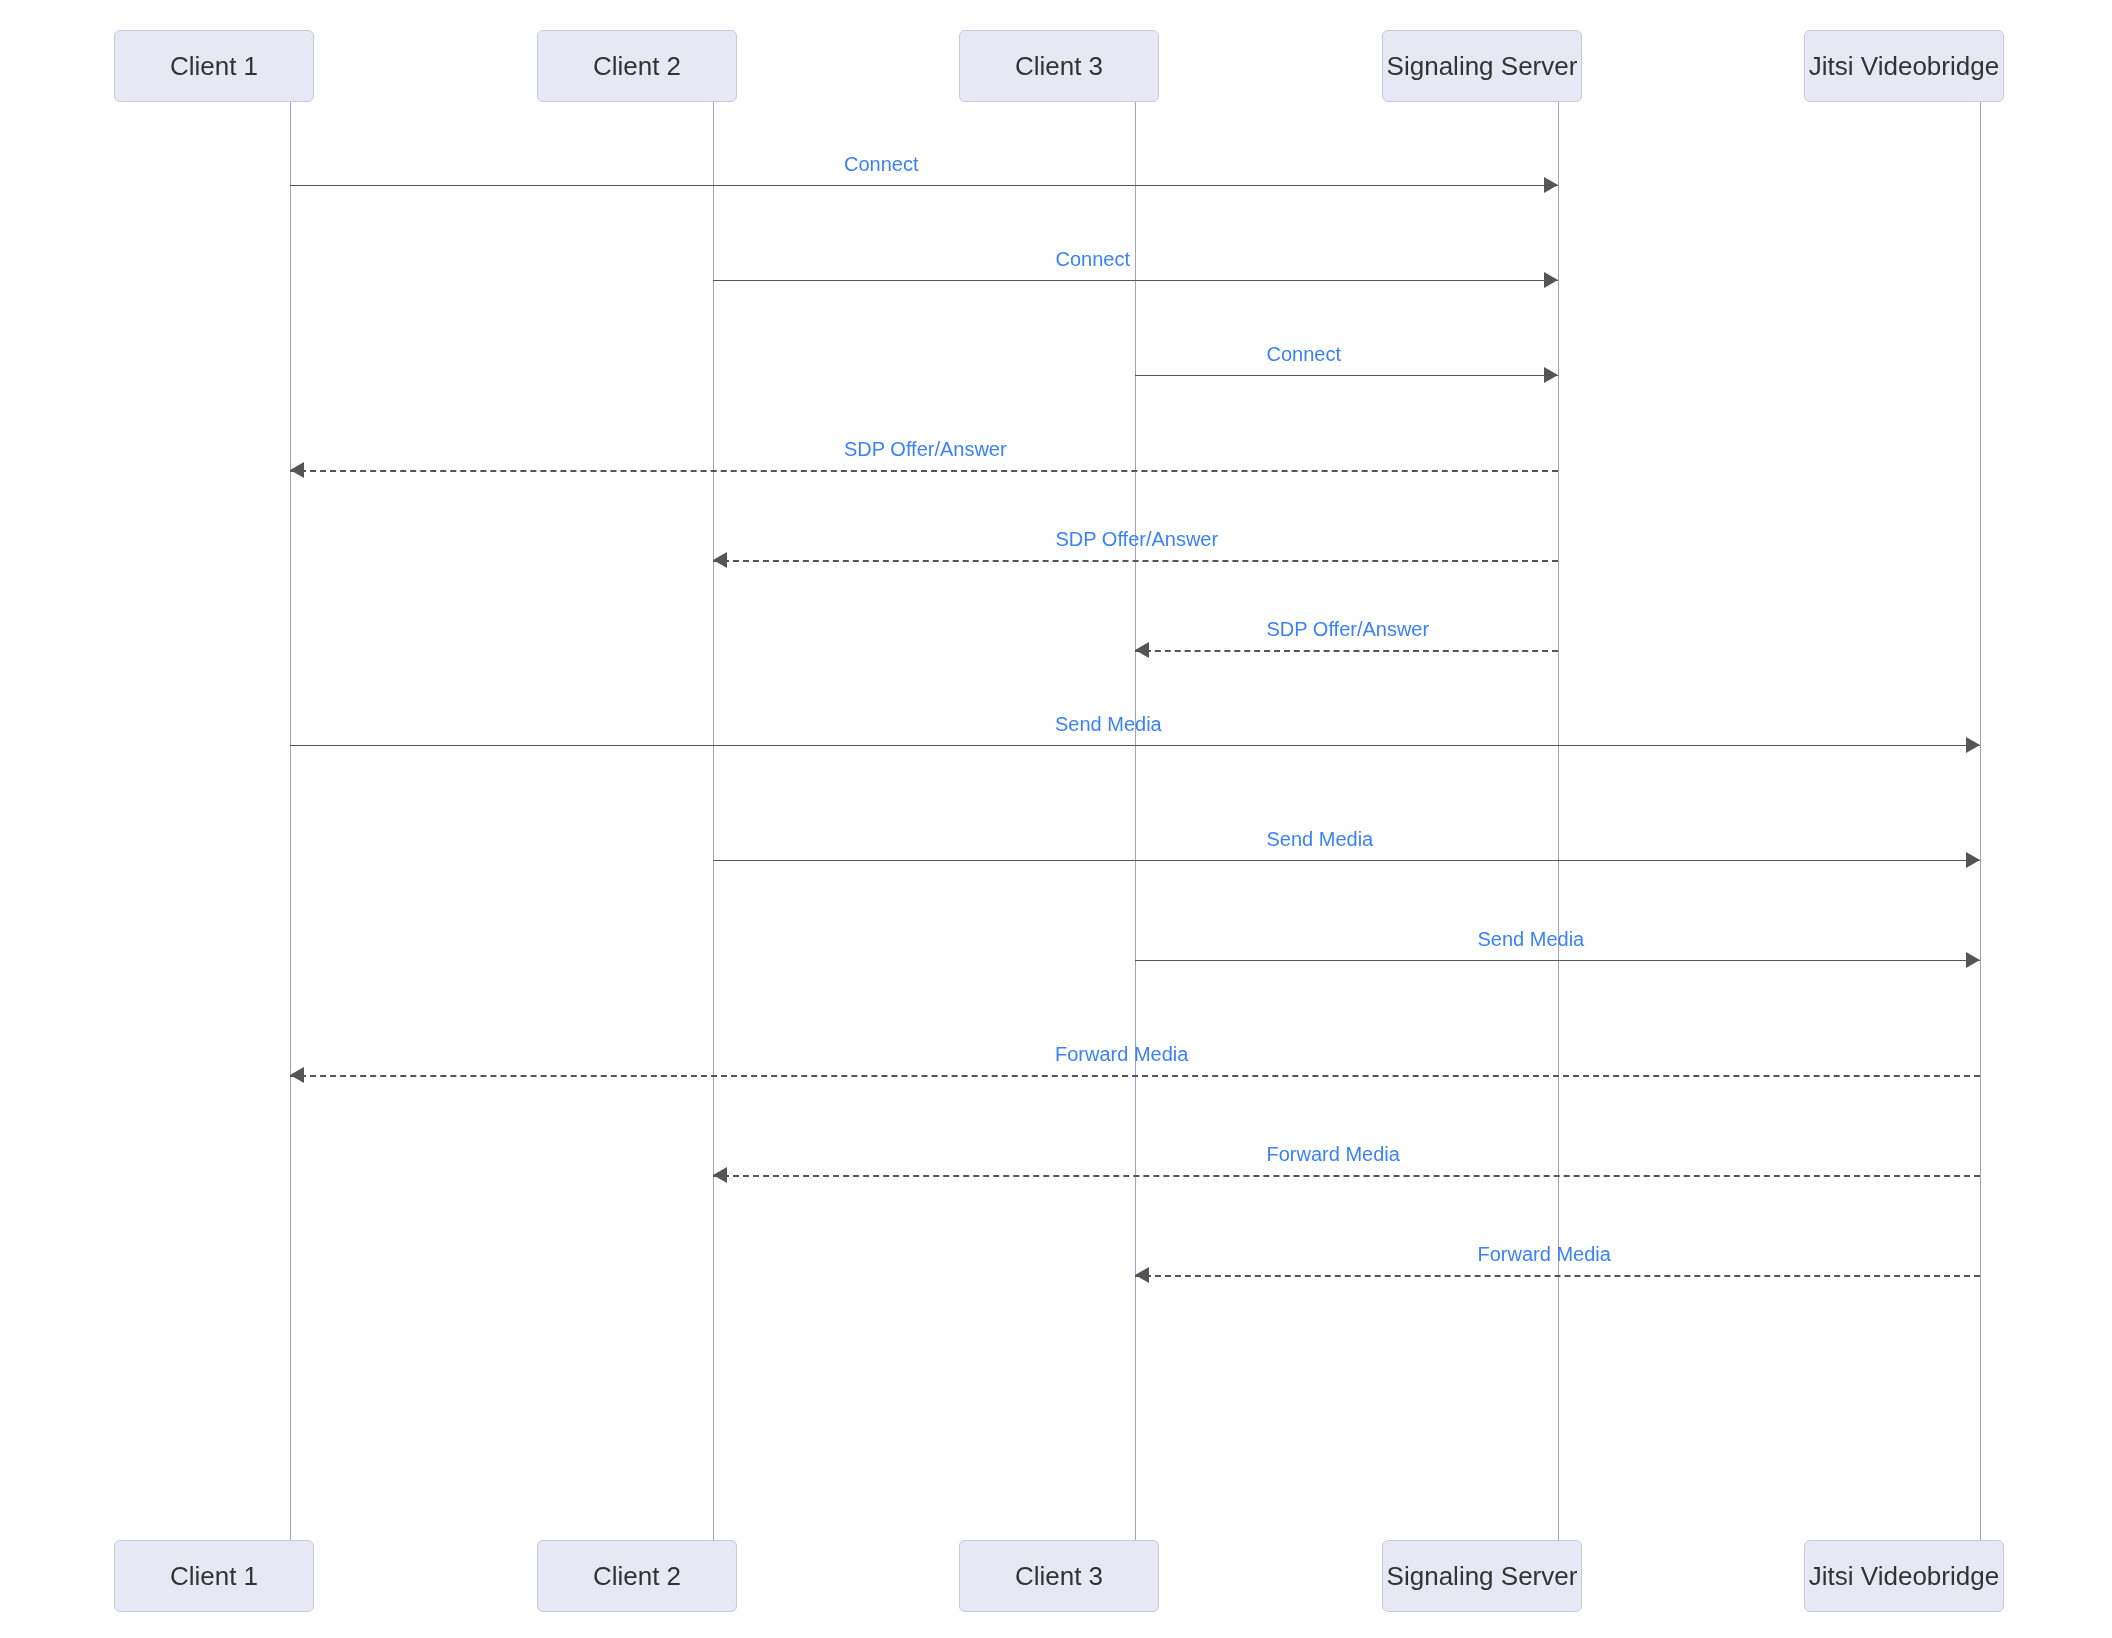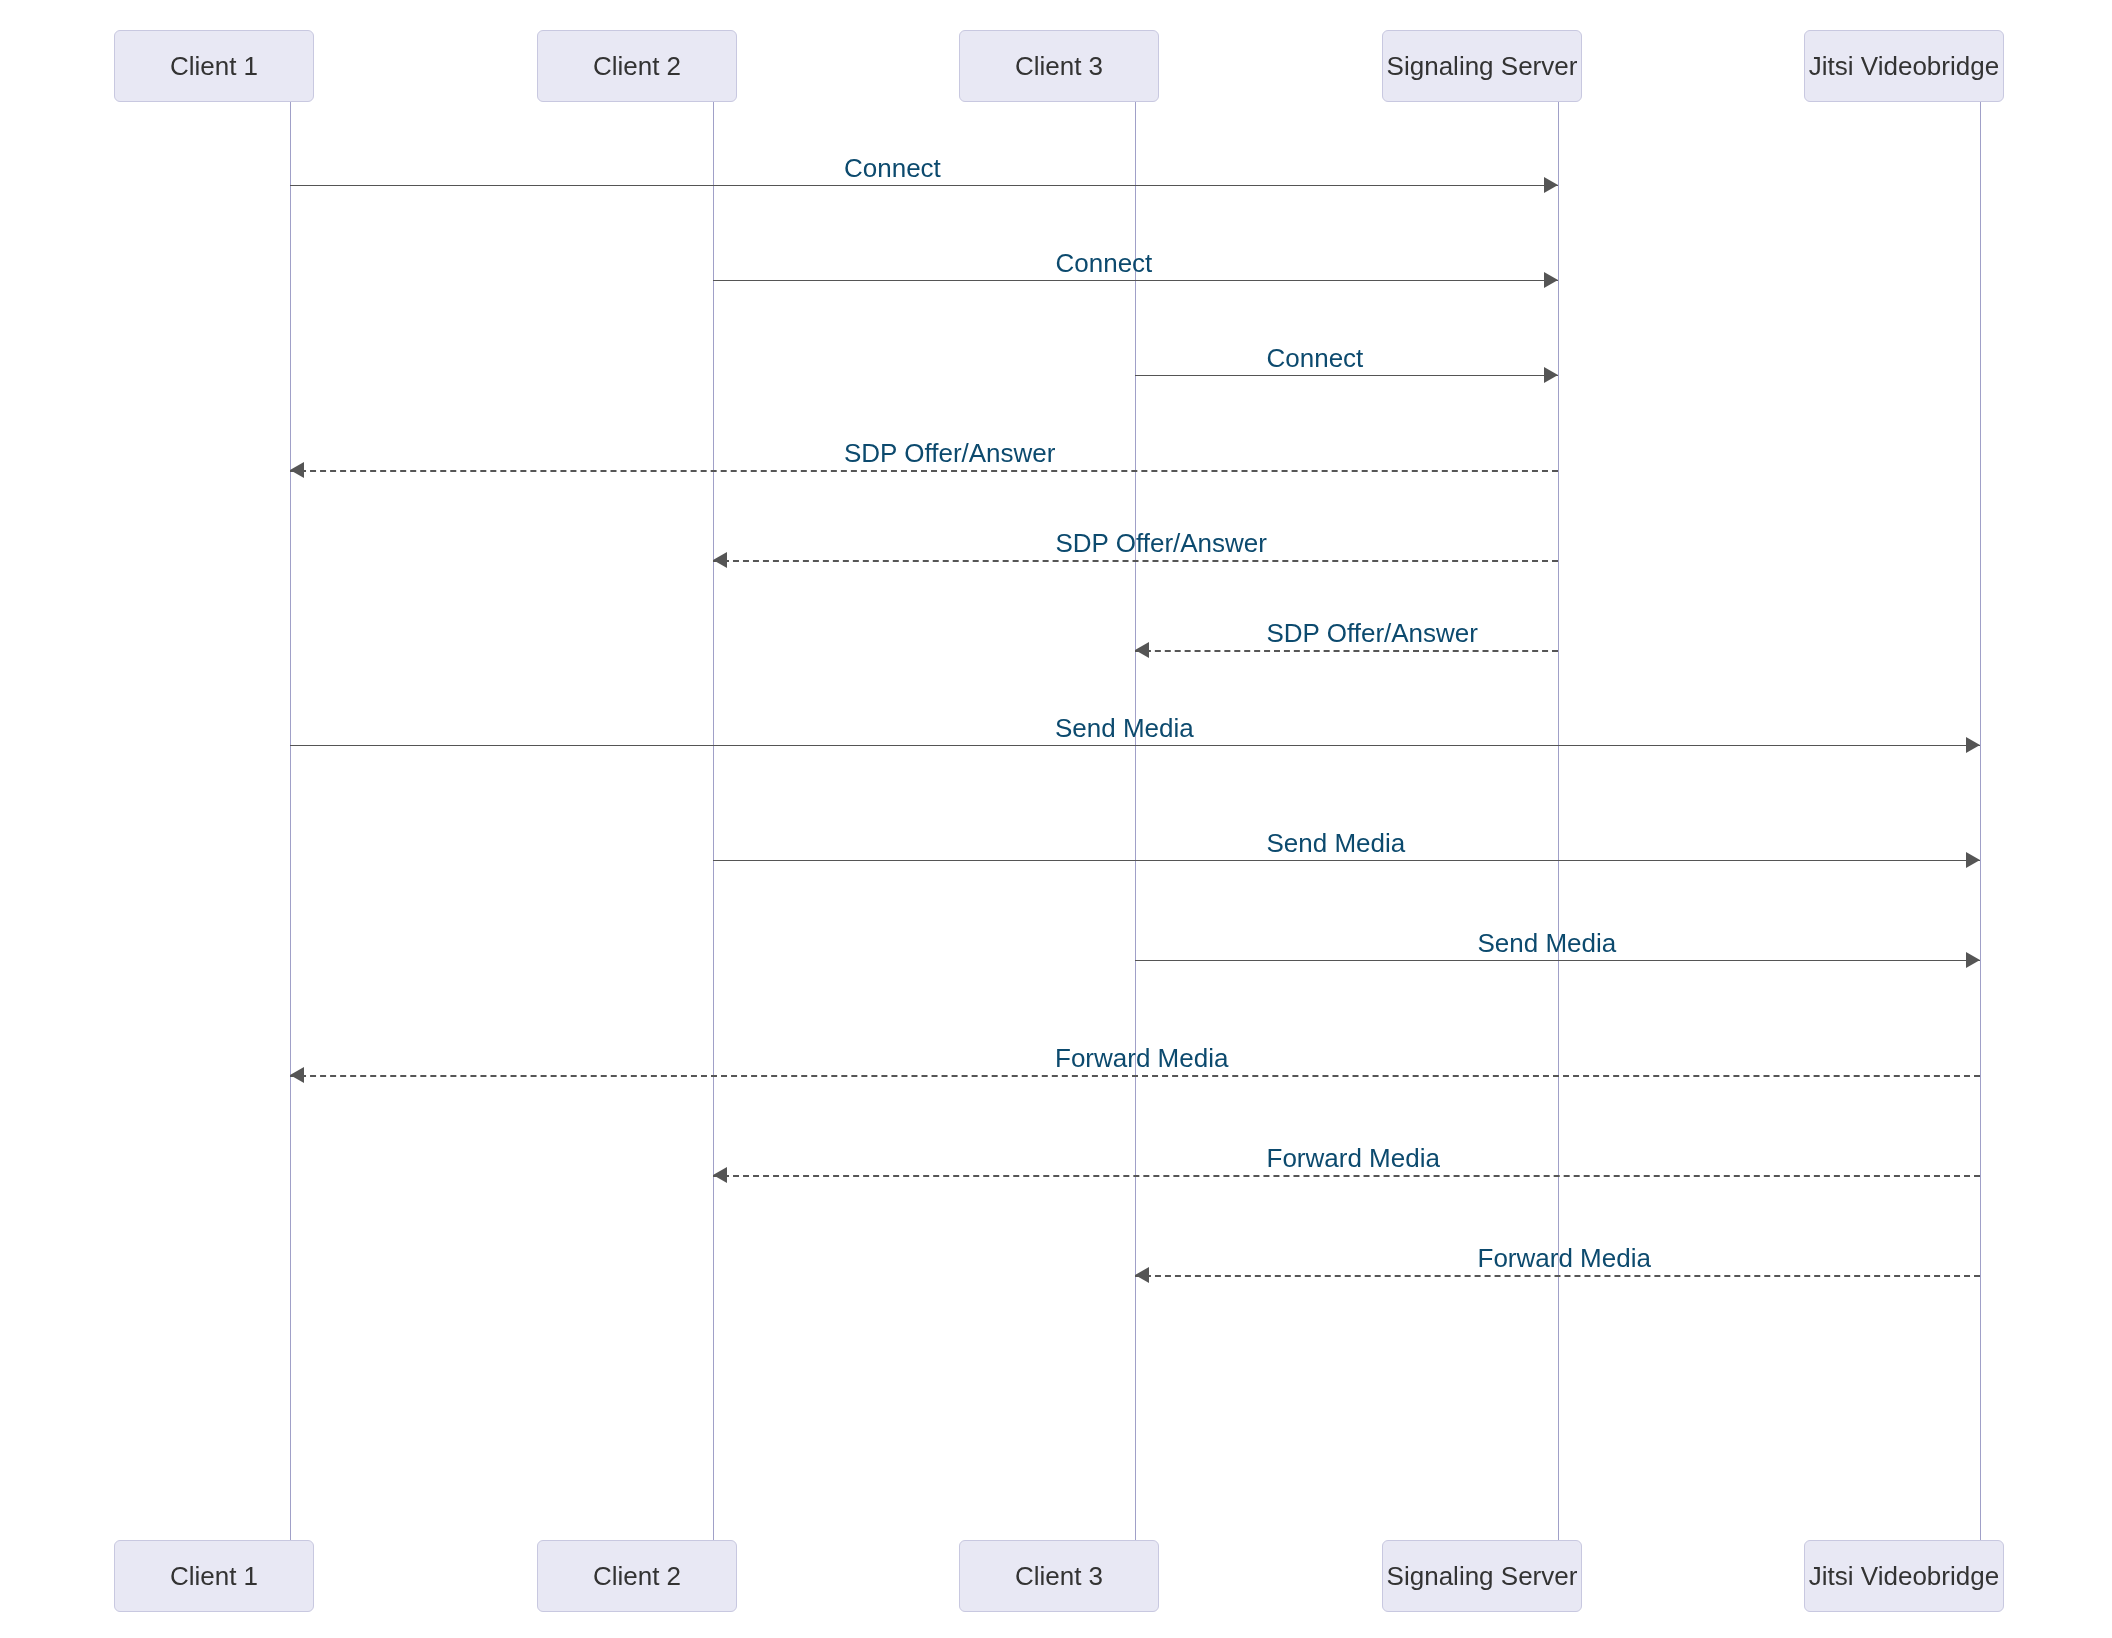--- a/index.html
+++ b/index.html
@@ -34,22 +34,22 @@
 
     .lifeline {
       position: absolute;
       width: 1px;
       background: #a0a0c8;
       top: 80px;
     }
 
     .arrow-label {
       position: absolute;
-      font-size: 26px;
-      color: #0c4a6e;
+      font-size: 20px;
+      color: #3b82f6;
       white-space: nowrap;
     }
 
     .arrow-line {
       position: absolute;
       height: 1px;
     }
 
     .arrow-line.solid {
       background: #555;

